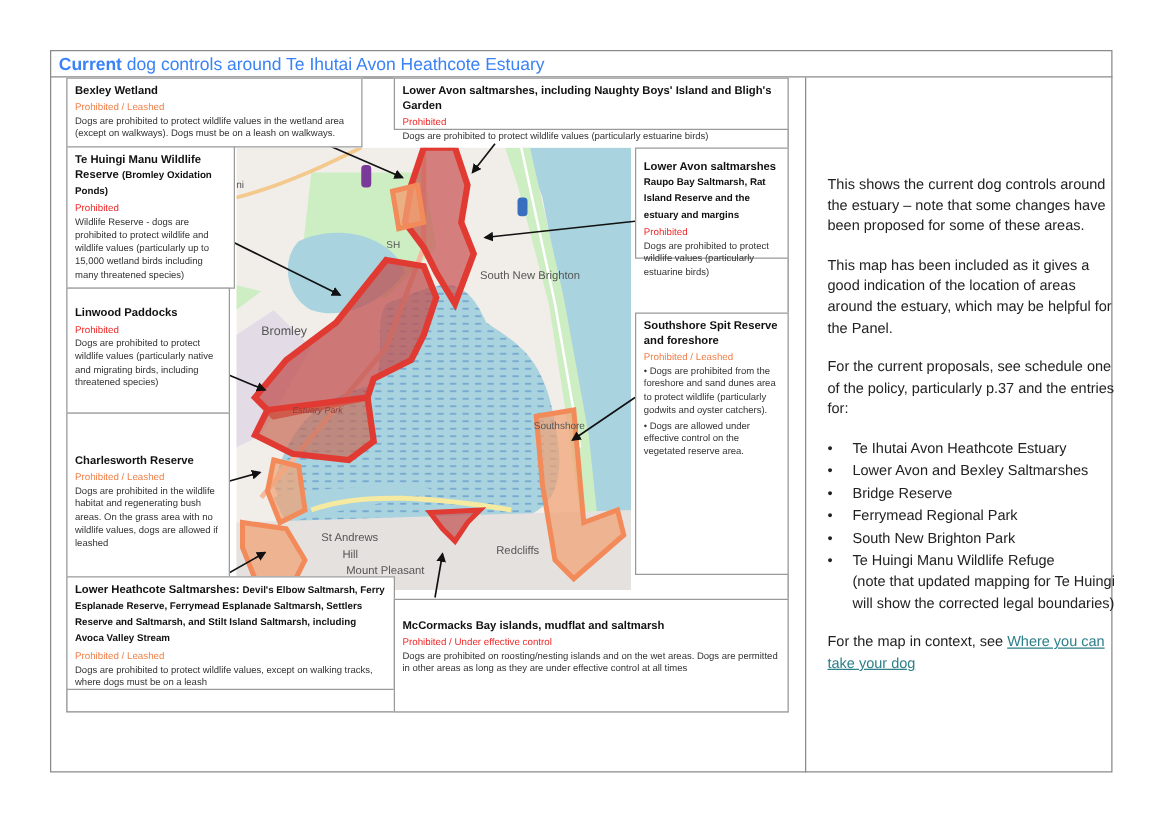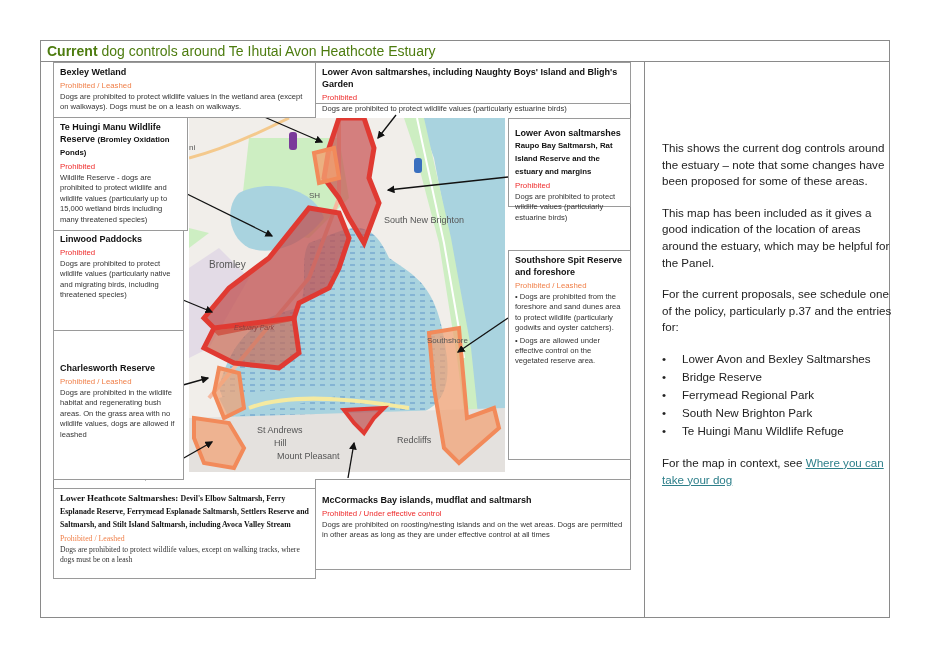--- a/index.html
+++ b/index.html
@@ -1,18 +1,18 @@
 <!DOCTYPE html>
 <html><head>
 <meta charset="utf-8">
 <style>
   html, body { margin:0; padding:0; background:#ffffff; }
   body { width:934px; height:661px; position:relative; font-family:"Liberation Sans", sans-serif; color:#222; overflow:hidden; }
   .frame { position:absolute; left:40px; top:40px; width:850px; height:578px; border:1px solid #8a8a8a; box-sizing:border-box; }
-  .title-bar { position:absolute; left:40px; top:40px; width:850px; height:22px; border-bottom:1px solid #8a8a8a; box-sizing:border-box; font-size:14px; line-height:22px; padding-left:7px; color:#4d7c0f; }
+  .title-bar { position:absolute; left:40px; top:40px; width:850px; height:22px; border-bottom:1px solid #8a8a8a; box-sizing:border-box; font-size:14px; line-height:22px; padding-left:7px; color:#3b82f6; }
   .title-bar b { font-weight:bold; }
   .vdiv { position:absolute; left:644px; top:62px; width:1px; height:556px; background:#8a8a8a; }
   .inner { position:absolute; left:53px; top:62px; width:578px; height:508px; border:1px solid #8a8a8a; box-sizing:border-box; }
   .box { position:absolute; background:#fff; box-sizing:border-box; border:1px solid #9a9a9a; padding:3px 6px; font-size:7.6px; line-height:10.4px; color:#333; }
   .box .h { font-weight:bold; font-size:9px; line-height:12px; color:#111; }
   .box .h small { font-size:7.8px; font-weight:bold; }
   .box .st { font-size:7.8px; line-height:11px; margin:2px 0 1px; }
   .st.red { color:#ee2a2a; }
   .st.orange { color:#f0804a; }
   .box p { margin:0 0 2px 0; }
@@ -91,46 +91,46 @@
   <line x1="396" y1="115" x2="378" y2="138" stroke="#111" stroke-width="1.3" marker-end="url(#ah)"></line>
   <line x1="183" y1="192" x2="272" y2="236" stroke="#111" stroke-width="1.3" marker-end="url(#ah)"></line>
   <line x1="508" y1="177" x2="388" y2="190" stroke="#111" stroke-width="1.3" marker-end="url(#ah)"></line>
   <line x1="183" y1="300" x2="212" y2="312" stroke="#111" stroke-width="1.3" marker-end="url(#ah)"></line>
   <line x1="183" y1="385" x2="208" y2="378" stroke="#111" stroke-width="1.3" marker-end="url(#ah)"></line>
   <line x1="145" y1="480" x2="212" y2="442" stroke="#111" stroke-width="1.3" marker-end="url(#ah)"></line>
   <line x1="508" y1="318" x2="458" y2="352" stroke="#111" stroke-width="1.3" marker-end="url(#ah)"></line>
   <line x1="348" y1="478" x2="354" y2="443" stroke="#111" stroke-width="1.3" marker-end="url(#ah)"></line>
 </svg>
 
-<div class="box" style="left:53px;top:62px;width:263px;height:56px;">
+<div class="box" style="left:53px;top:62px;width:237px;height:56px;">
   <div class="h">Bexley Wetland</div>
   <div class="st orange">Prohibited / Leashed</div>
   <p>Dogs are prohibited to protect wildlife values in the wetland area (except on walkways). Dogs must be on a leash on walkways.</p>
 </div>
 <div class="box" style="left:315px;top:62px;width:316px;height:42px;">
   <div class="h">Lower Avon saltmarshes, including Naughty Boys' Island and Bligh's Garden</div>
   <div class="st red">Prohibited</div>
   <p>Dogs are prohibited to protect wildlife values (particularly estuarine birds)</p>
 </div>
 <div class="box" style="left:53px;top:117px;width:135px;height:114px;">
   <div class="h"><span>Te Huingi Manu Wildlife Reserve</span> <small>(Bromley Oxidation Ponds)</small></div>
   <div class="st red">Prohibited</div>
   <p>Wildlife Reserve - dogs are prohibited to protect wildlife and wildlife values (particularly up to 15,000 wetland birds including many threatened species)</p>
 </div>
-<div class="box" style="left:53px;top:230px;width:131px;height:101px;padding-top:2px;">
+<div class="box" style="left:53px;top:230px;width:131px;height:101px;padding-top:13px;">
   <div class="h">Linwood Paddocks</div>
   <div class="st red">Prohibited</div>
   <p>Dogs are prohibited to protect wildlife values (particularly native and migrating birds, including threatened species)</p>
 </div>
 <div class="box" style="left:53px;top:330px;width:131px;height:150px;padding-top:31px;">
   <div class="h">Charlesworth Reserve</div>
   <div class="st orange">Prohibited / Leashed</div>
   <p>Dogs are prohibited in the wildlife habitat and regenerating bush areas. On the grass area with no wildlife values, dogs are allowed if leashed</p>
 </div>
-<div class="box" style="left:53px;top:488px;width:263px;height:91px;font-family:Liberation Serif, serif;">
+<div class="box" style="left:53px;top:461px;width:263px;height:91px;">
   <div class="h"><span>Lower Heathcote Saltmarshes:</span> <small>Devil's Elbow Saltmarsh, Ferry Esplanade Reserve, Ferrymead Esplanade Saltmarsh, Settlers Reserve and Saltmarsh, and Stilt Island Saltmarsh, including Avoca Valley Stream</small></div>
   <div class="st orange">Prohibited / Leashed</div>
   <p>Dogs are prohibited to protect wildlife values, except on walking tracks, where dogs must be on a leash</p>
 </div>
 <div class="box" style="left:315px;top:479px;width:316px;height:91px;padding-top:14px;">
   <div class="h">McCormacks Bay islands, mudflat and saltmarsh</div>
   <div class="st red">Prohibited / Under effective control</div>
   <p>Dogs are prohibited on roosting/nesting islands and on the wet areas. Dogs are permitted in other areas as long as they are under effective control at all times</p>
 </div>
 <div class="box" style="left:508px;top:118px;width:123px;height:89px;padding-top:8px;">
@@ -144,20 +144,21 @@
   <div class="st orange">Prohibited / Leashed</div>
   <p>• Dogs are prohibited from the foreshore and sand dunes area to protect wildlife (particularly godwits and oyster catchers).</p>
   <p>• Dogs are allowed under effective control on the vegetated reserve area.</p>
 </div>
 
 <div class="right-text">
   <p>This shows the current dog controls around the estuary – note that some changes have been proposed for some of these areas.</p>
   <p>This map has been included as it gives a good indication of the location of areas around the estuary, which may be helpful for the Panel.</p>
   <p>For the current proposals, see schedule one of the policy, particularly p.37 and the entries for:</p>
   <ul>
+    <li>Te Ihutai Avon Heathcote Estuary</li>
     <li>Lower Avon and Bexley Saltmarshes</li>
     <li>Bridge Reserve</li>
     <li>Ferrymead Regional Park</li>
     <li>South New Brighton Park</li>
-    <li><span>Te Huingi Manu Wildlife Refuge</span><br></li>
+    <li><span>Te Huingi Manu Wildlife Refuge</span><br><span>(note that updated mapping for Te Huingi will show the corrected legal boundaries)</span></li>
   </ul>
   <p><span>For the map in context, see </span><span class="link">Where you can take your dog</span></p>
 </div>
 
 </body></html>

